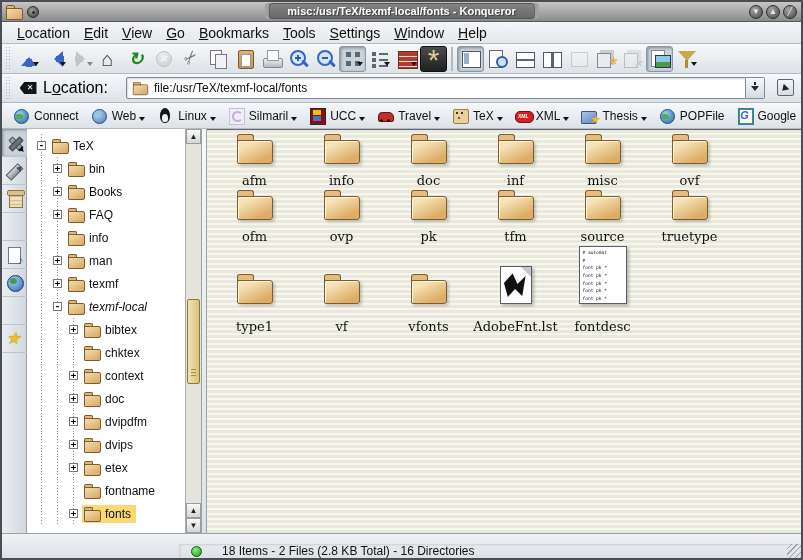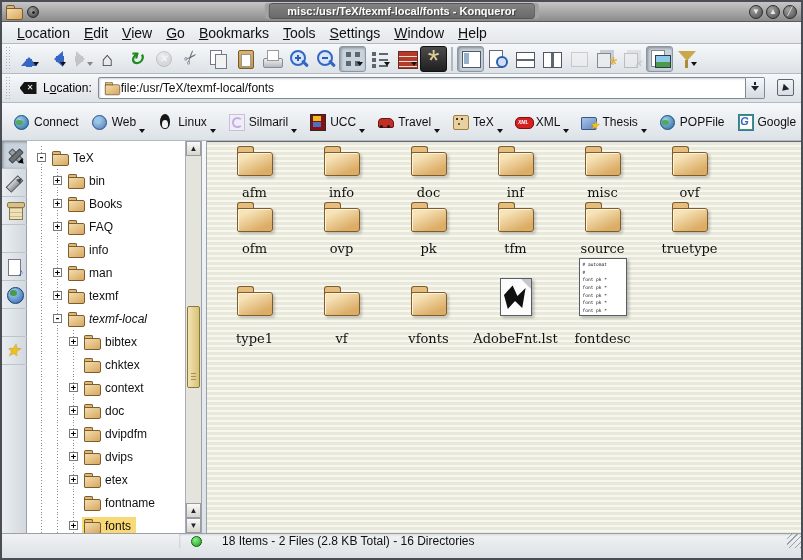--- a/index.html
+++ b/index.html
@@ -82,32 +82,32 @@
   .i-close-tab .tb-ico::after{content:"✕";position:absolute;right:1px;bottom:1px;font-size:10px;font-weight:bold;color:#9aa;}
   .i-preview .tb-ico::before{content:"";position:absolute;left:2px;top:2px;width:12px;height:15px;background:#fff;border:1px solid #818991;}
   .i-preview .tb-ico::after{content:"";position:absolute;left:6px;top:7px;width:14px;height:11px;border:1px solid #2e3a46;background:linear-gradient(#8ec8e8 0 55%,#4a9a4a 55%);}
   .i-filter .tb-ico::before{content:"";position:absolute;left:2px;top:3px;border-left:9px solid transparent;border-right:9px solid transparent;border-top:10px solid #c8a84a;}
   .i-filter .tb-ico::after{content:"";position:absolute;left:9px;top:12px;width:3px;height:8px;background:#ad8c35;}
 
   
   .locbar{height:29px;}
   .clear-btn{width:26px;height:24px;display:flex;align-items:center;justify-content:center;flex:none;}
   .clear-ico{width:17px;height:12px;background:#141414;clip-path:polygon(28% 0,100% 0,100% 100%,28% 100%,0 50%);color:#fff;font-size:8px;line-height:12px;text-align:center;padding-left:4px;}
-  .loc-label{font-size:12px;margin:0 6px 0 2px;white-space:nowrap;}
-  .loc-combo{flex:1;height:22px;background:#fff;border:1px solid #7e8a96;border-radius:2px 0 0 2px;display:flex;align-items:center;padding:0 5px;box-shadow:inset 1px 1px 2px rgba(0,0,0,.18);}
+  .loc-label{font-size:16px;margin:0 18px 0 2px;white-space:nowrap;}
+  .loc-combo{flex:1;height:22px;background:#fff;border:1px solid #7e8a96;border-radius:2px 0 0 2px;display:flex;align-items:center;padding:0 5px;gap:5px;box-shadow:inset 1px 1px 2px rgba(0,0,0,.18);}
   .loc-combo .mfold{transform:scale(.9);}
   .loc-text{font-size:12px;color:#101010;white-space:nowrap;}
   .combo-arrow{width:19px;height:22px;border:1px solid #7e8a96;border-left:none;background:linear-gradient(#f6f8fa,#d4dae0);display:flex;align-items:center;justify-content:center;flex:none;border-radius:0 2px 2px 0;}
   .combo-arrow i{display:block;width:0;height:0;border:4px solid transparent;border-top:5px solid #1a2330;margin-top:4px;box-shadow:0 -7px 0 -3px #1a2330;}
   .go-btn{width:24px;height:24px;margin:0 4px 0 8px;position:relative;flex:none;}
   .go-btn::before{content:"";position:absolute;left:4px;top:3px;width:15px;height:15px;border:1px solid #5a6670;background:linear-gradient(#f2f4f6,#d8dde2);border-radius:2px;}
   .go-btn::after{content:"";position:absolute;left:6px;top:9px;border:4px solid transparent;border-top:6px solid #1a2330;transform:rotate(45deg);}
 
   
-  .bmbar{height:38px;}
+  .bmbar{height:26px;}
   .bm{display:flex;align-items:center;gap:4px;padding:0 6px;font-size:12px;color:#101010;height:100%;}
   .bm.dd::after{content:"";border:3px solid transparent;border-top:4px solid #121212;align-self:flex-end;margin:0 0 4px -1px;}
   .bi{width:17px;height:16px;position:relative;flex:none;}
   .i-globe-plug .bi::before{content:"";position:absolute;left:1px;top:1px;width:13px;height:13px;border-radius:50%;background:radial-gradient(circle at 35% 30%,#9ad0e8,#2a6aa8);border:1px solid #1a4a78;}
   .i-globe-plug .bi::after{content:"";position:absolute;left:3px;top:6px;width:7px;height:5px;background:#55a855;border-radius:40% 60% 50% 50%;}
   .i-globe .bi::before{content:"";position:absolute;left:1px;top:1px;width:13px;height:13px;border-radius:50%;background:radial-gradient(circle at 35% 30%,#b8d8f0,#4a7ab8);border:1px solid #2a4a88;}
   .i-globe .bi::after{content:"";position:absolute;left:4px;top:3px;width:6px;height:5px;background:#8fc8ee;border-radius:50%;}
   .i-tux .bi::before{content:"";position:absolute;left:3px;top:0;width:10px;height:15px;background:#161616;border-radius:50% 50% 45% 45%;}
   .i-tux .bi::after{content:"";position:absolute;left:5px;top:6px;width:6px;height:8px;background:#f2f2f2;border-radius:50% 50% 40% 40%;box-shadow:0 7px 0 -5px #e8a020;}
   .i-silmaril .bi::before{content:"";position:absolute;left:1px;top:0;width:14px;height:15px;background:#f2ecf8;border:1px solid #c8c0d8;}
@@ -182,21 +182,21 @@
   .i-folder .fico::before{content:"";position:absolute;left:1px;top:0;width:15px;height:8px;background:#e6bd7e;border:1px solid var(--fold-edge);border-bottom:none;border-radius:3px 3px 0 0;}
   .i-folder .fico::after{content:"";position:absolute;left:1px;top:6px;width:34px;height:22px;background:linear-gradient(155deg,#f6e3b8 20%,#dcad66 80%);border:1px solid var(--fold-edge);border-radius:2px 3px 3px 2px;box-shadow:inset 1px 1px 0 #fff3d8,2px 2px 3px rgba(0,0,0,.2);}
   .i-adobe .fico{width:32px;height:38px;background:#fcfcfc;border:1px solid #565e66;box-shadow:2px 2px 3px rgba(0,0,0,.25);}
   .i-adobe .fico::before{content:"";position:absolute;right:0;top:0;border:5px solid #c4c8cc;border-left-color:transparent;border-bottom-color:transparent;}
   .i-adobe .fico::after{content:"";position:absolute;left:3px;top:6px;width:24px;height:26px;background:#101010;clip-path:polygon(18% 92%,2% 38%,38% 2%,58% 42%,92% 12%,78% 88%,48% 62%);}
   .i-preview .fico{width:48px;height:60px;background:#fff;border:1px solid #565e66;box-shadow:2px 2px 3px rgba(0,0,0,.25);overflow:hidden;}
   .pv{display:none;}
   .i-preview .pv{display:block;font:4.5px/1.7 "DejaVu Sans Mono",monospace;color:#141414;padding:2px 0 0 3px;white-space:pre;text-align:left;}
 
   
-  .statusbar{height:25px;flex:none;background:linear-gradient(#f0f2f4,#dde1e5);border-top:1px solid #99a1a9;display:flex;align-items:flex-start;}
+  .statusbar{height:25px;flex:none;background:linear-gradient(#f0f2f4,#dde1e5);border-top:1px solid #99a1a9;display:flex;align-items:flex-end;}
   .sb-left{width:177px;flex:none;border-right:1px solid #aab2ba;box-shadow:inset 1px 1px 2px rgba(0,0,0,.12);}
   .sb-main{flex:1;display:flex;align-items:center;gap:20px;padding-left:12px;box-shadow:inset 1px 1px 2px rgba(0,0,0,.12);}
   .led{width:11px;height:11px;border-radius:50%;background:radial-gradient(circle at 35% 30%,#8af08a,#18a018);border:1px solid #0a600a;flex:none;}
   .sb-text{font-size:12px;color:#101010;white-space:nowrap;}
   .grip{margin-left:auto;width:14px;background:repeating-linear-gradient(135deg,transparent 0 3px,#98a0a8 3px 4px);align-self:flex-end;height:14px;}
 </style>
 </head>
 <body>
 
 <div class="win">

